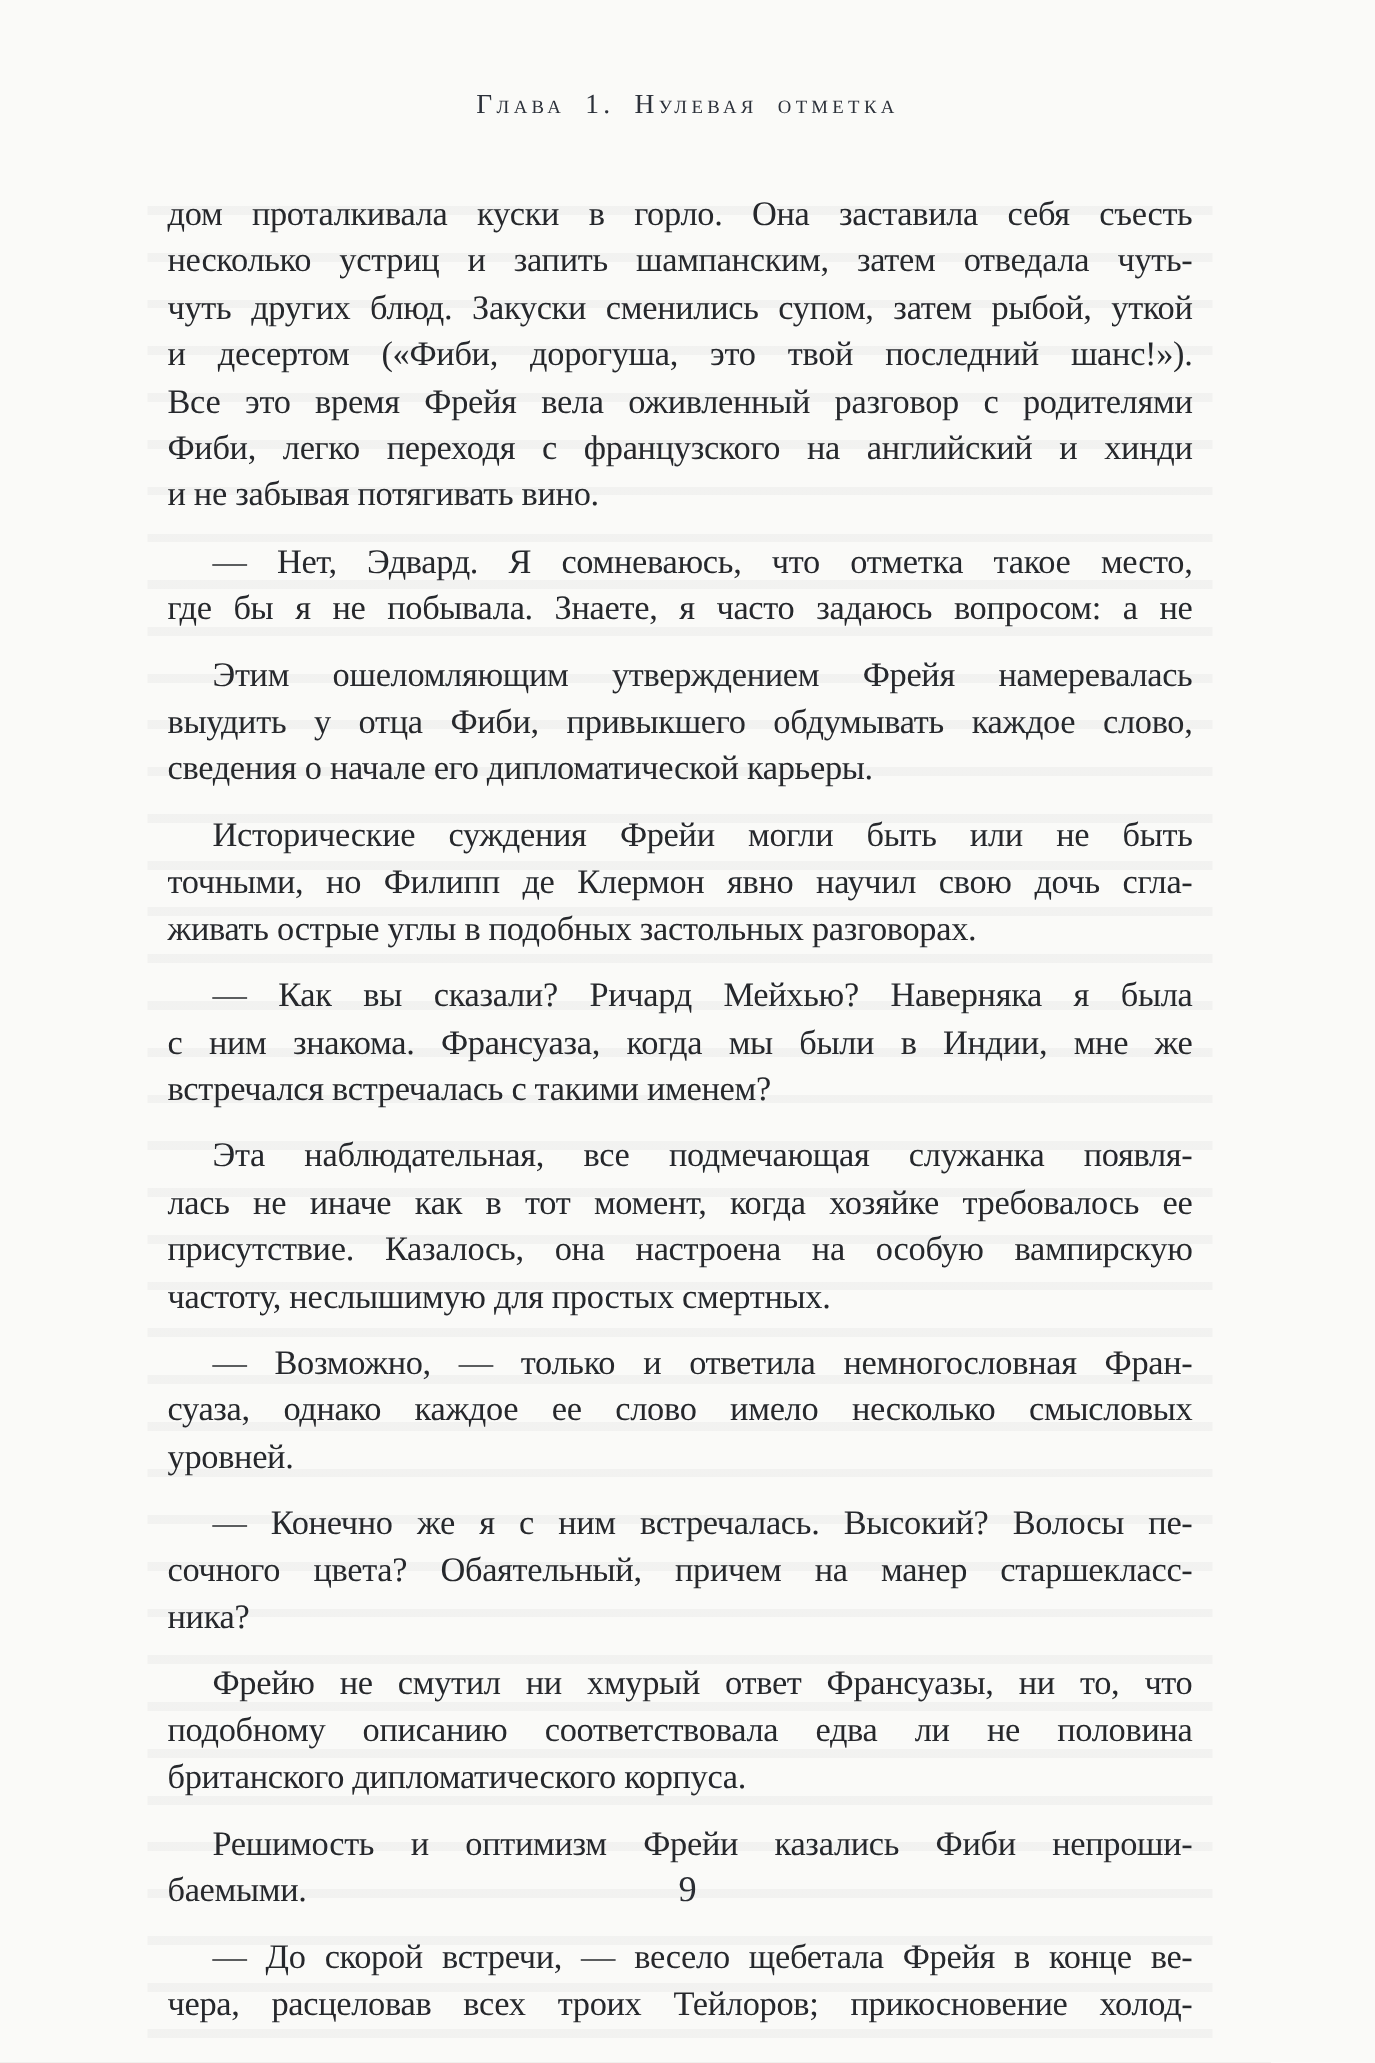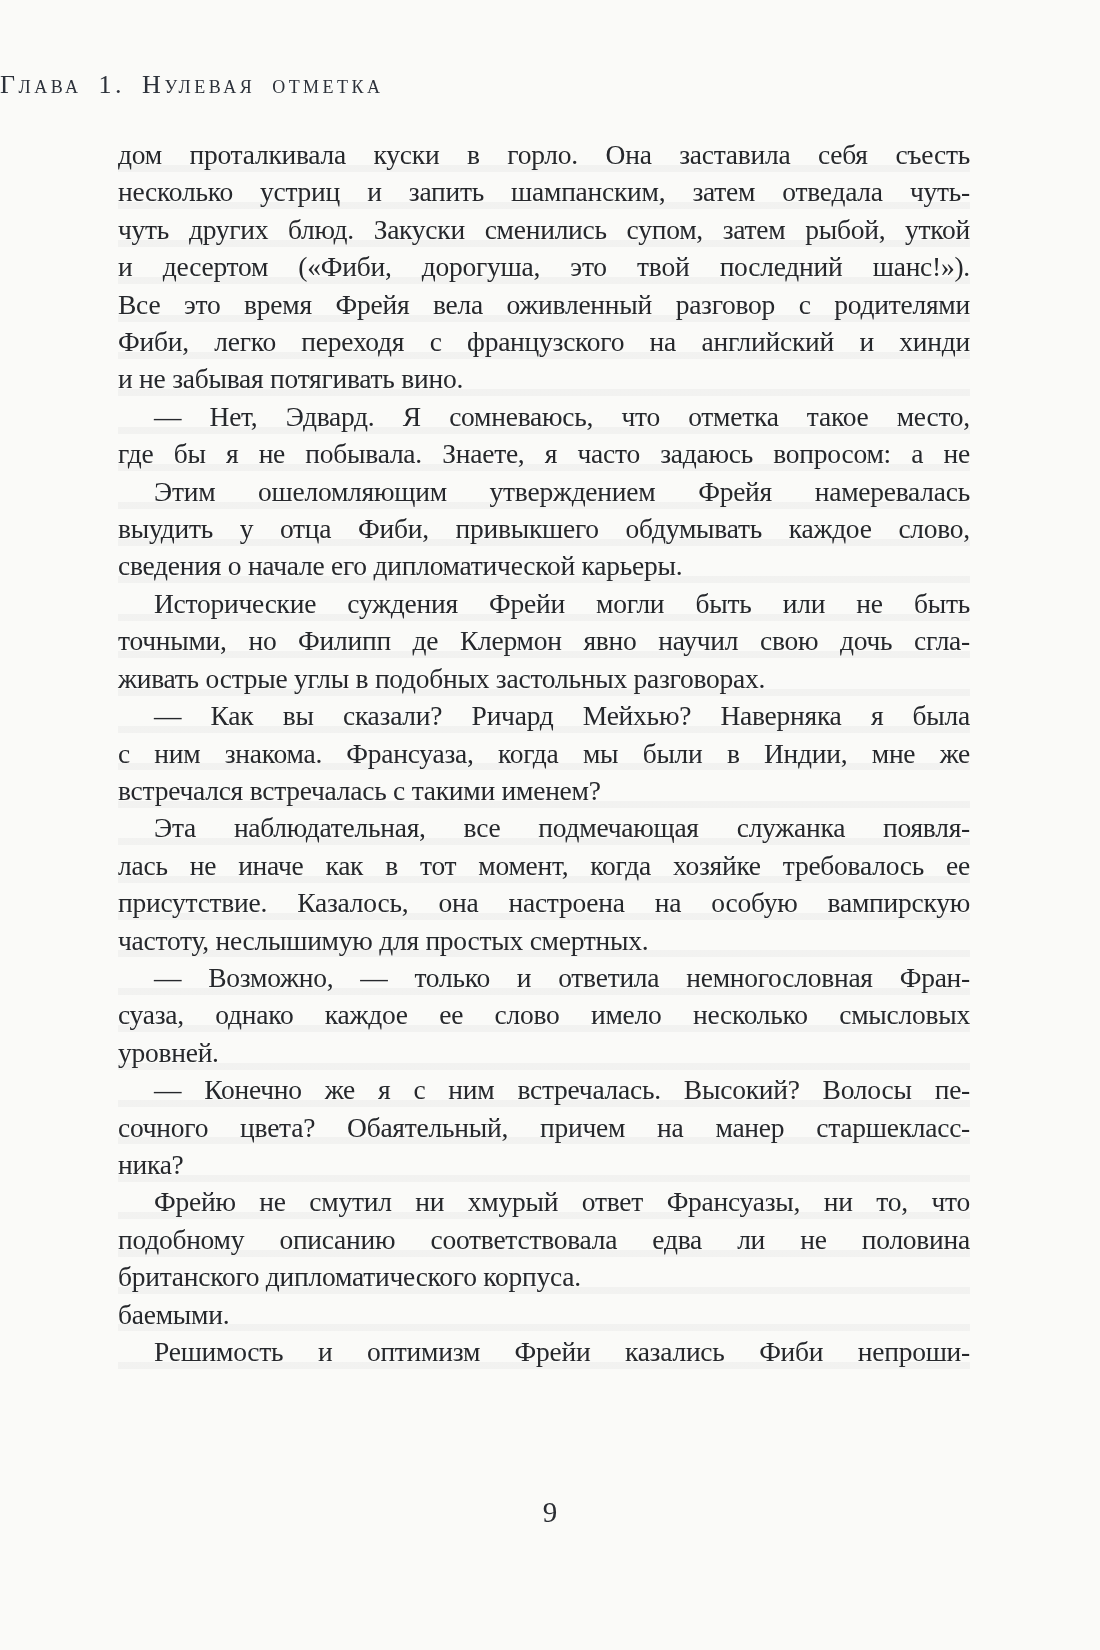--- a/index.html
+++ b/index.html
@@ -14,22 +14,23 @@
     margin: 0 auto;
     background: #fafaf8;
     overflow: hidden;
     font-family: "Liberation Serif", "DejaVu Serif", serif;
   }
   .running-head {
     position: absolute;
     top: 70px;
     left: 0;
     width: 100%;
+    text-align: center;
     font-variant: small-caps;
-    font-size: 26px;
+    font-size: 22px;
     letter-spacing: 3.5px;
     word-spacing: 7px;
     color: #2c313a;
   }
   .body-text {
     position: absolute;
     top: 136px;
     left: 118px;
     width: 852px;
     font-size: 27.5px;
@@ -37,21 +38,21 @@
     letter-spacing: -0.25px;
     color: #26282c;
     
     background: repeating-linear-gradient(
       to bottom,
       transparent 0px, transparent 29px,
       rgba(90, 92, 100, 0.05) 29px, rgba(90, 92, 100, 0.05) 36px,
       transparent 36px, transparent 37.4px
     );
   }
-  .para { margin: 0; padding: 0; }
+  .para { margin: 16px; padding: 0; }
   .line {
     text-align: justify;
     text-align-last: justify;
     white-space: nowrap;
   }
   .line.last {
     text-align-last: left;
   }
   .line.indent {
     padding-left: 36px;
@@ -116,19 +117,23 @@
         <div class="line indent">— Конечно же я с ним встречалась. Высокий? Волосы пе-</div>
         <div class="line">сочного цвета? Обаятельный, причем на манер старшекласс-</div>
         <div class="line last">ника?</div>
       </div>
       <div class="para">
         <div class="line indent">Фрейю не смутил ни хмурый ответ Франсуазы, ни то, что</div>
         <div class="line">подобному описанию соответствовала едва ли не половина</div>
         <div class="line last">британского дипломатического корпуса.</div>
       </div>
       <div class="para">
+        <div class="line indent">Решимость и оптимизм Фрейи казались Фиби непроши-</div>
         <div class="line last">баемыми.</div>
-        <div class="line indent">Решимость и оптимизм Фрейи казались Фиби непроши-</div>
+      </div>
+      <div class="para">
+        <div class="line indent">— До скорой встречи, — весело щебетала Фрейя в конце ве-</div>
+        <div class="line">чера, расцеловав всех троих Тейлоров; прикосновение холод-</div>
       </div>
     </div>
 
   <div class="folio">9</div>
 </div>
 
 </body></html>

